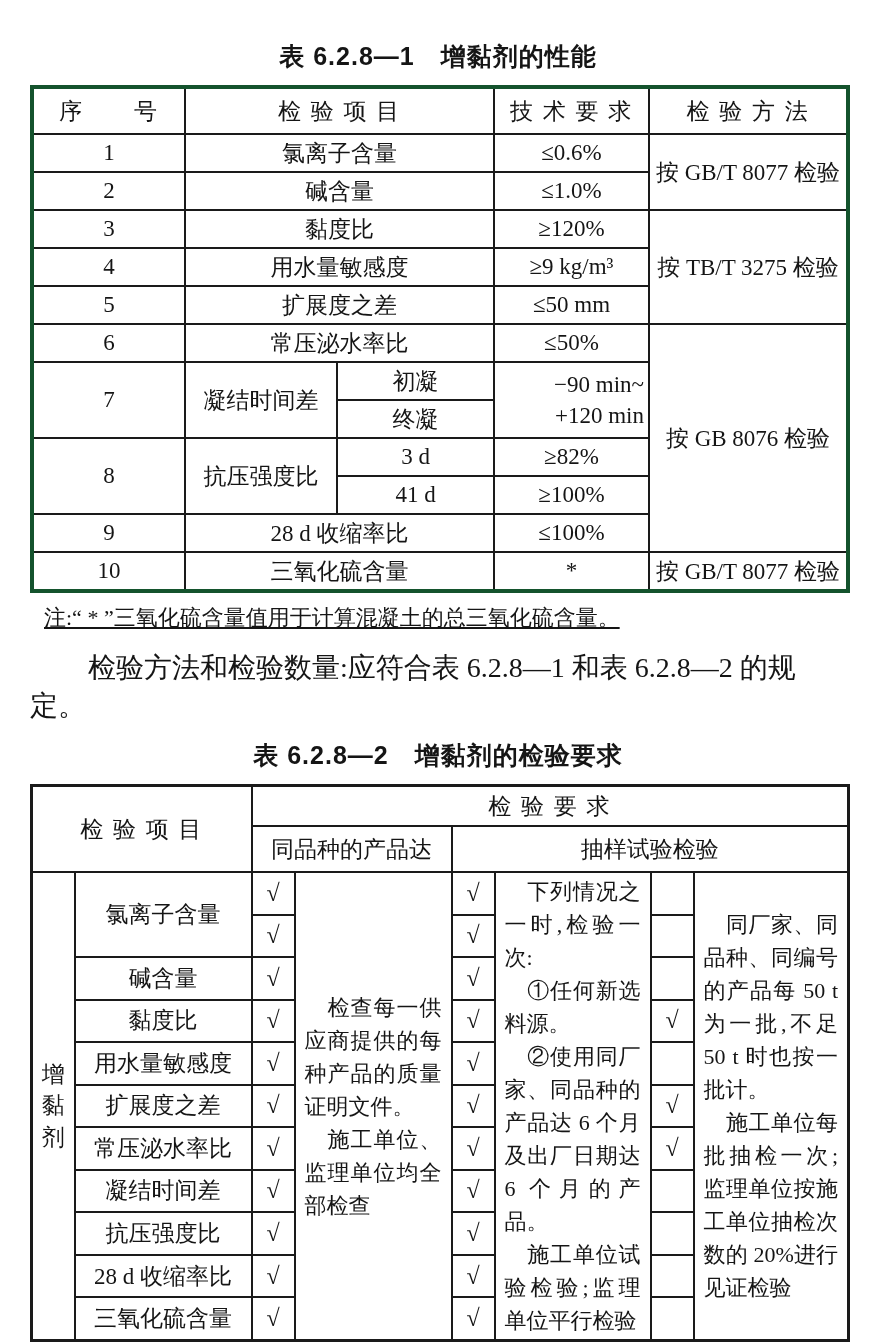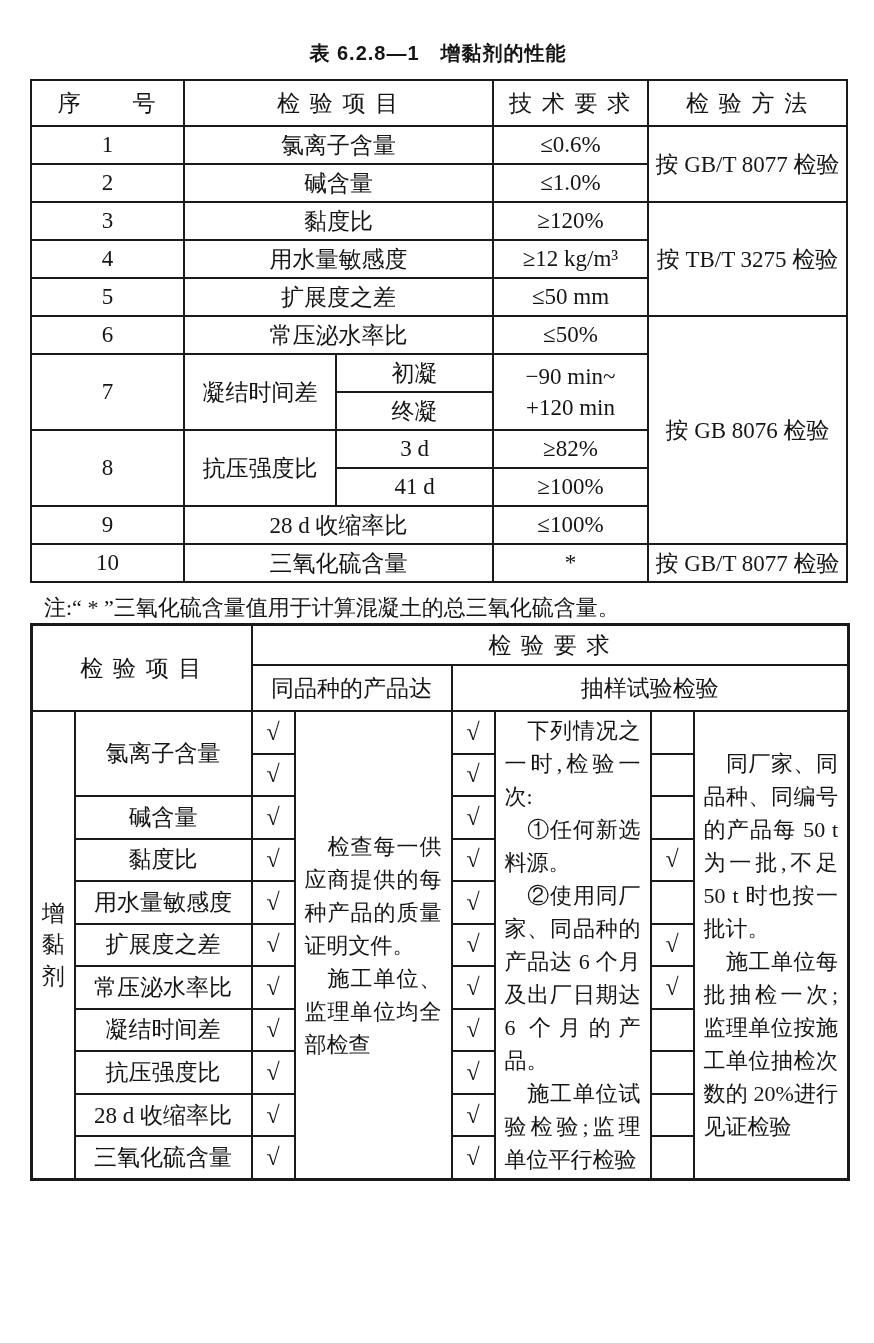--- a/index.html
+++ b/index.html
@@ -5,38 +5,38 @@
   html,body{margin:0;padding:0;}
   body{
     width:874px;height:1343px;background:#fff;color:#151515;
     font-family:"Liberation Serif","DejaVu Serif",serif;
     overflow:hidden;
   }
   .page{padding:26px 28px 0 30px;}
   .heading{font-size:28px;line-height:1.25;margin:0 0 16px 0;}
   .heading .num{font-weight:bold;margin-right:26px;font-family:"Liberation Sans","DejaVu Sans",sans-serif;}
   .caption{
-    text-align:center;font-weight:bold;font-size:20px;margin:14px 0 12px 0;
+    text-align:center;font-weight:bold;font-size:25px;margin:14px 0 12px 0;
     font-family:"Liberation Sans","DejaVu Sans",sans-serif;letter-spacing:1px;
   }
   table{border-collapse:collapse;table-layout:fixed;}
-  .t1{width:816px;border:1px solid #14532d;}
+  .t1{width:816px;border:4px solid #14532d;}
   .t2{width:817px;border:3px solid #1a1a1a;}
   td{border:2px solid #1a1a1a;text-align:center;vertical-align:middle;
      font-size:23px;padding:1px 4px;overflow:hidden;}
   .t1 td.hd{height:42px;letter-spacing:2px;}
   .t1 td{height:34px;}
   .t2 td{height:33px;}
   .t2 td.hd1{height:36px;letter-spacing:2px;}
   .t2 td.hd2{height:42px;}
-  .pre{white-space:pre-line;line-height:1.35;}
+  .pre{white-space:pre-line;line-height:1.35;text-align:right;}
   .txt{white-space:pre-line;text-align:justify;padding:2px 9px;line-height:1.5;font-size:22px;}
   .vert{white-space:pre-line;line-height:1.35;padding:0;}
   .ck{font-size:24px;}
-  .note{font-size:22px;margin:10px 0 0 14px;}
+  .note{font-size:22px;margin:10px 0 0 14px;text-decoration:underline;}
   .para{font-size:28px;margin:16px 0 0 0;text-indent:58px;}
 </style>
 </head>
 <body>
 
 <div class="page">
 
 
   <div class="caption">表 6.2.8—1　增黏剂的性能</div>
 
@@ -68,21 +68,21 @@
     </tr>
     <tr>
       <td>3</td>
       <td colspan="2">黏度比</td>
       <td>≥120%</td>
       <td rowspan="3">按 TB/T 3275 检验</td>
     </tr>
     <tr>
       <td>4</td>
       <td colspan="2">用水量敏感度</td>
-      <td>≥12 kg/m³</td>
+      <td>≥9 kg/m³</td>
     </tr>
     <tr>
       <td>5</td>
       <td colspan="2">扩展度之差</td>
       <td>≤50 mm</td>
     </tr>
     <tr>
       <td>6</td>
       <td colspan="2">常压泌水率比</td>
       <td>≤50%</td>
@@ -117,21 +117,23 @@
       <td>10</td>
       <td colspan="2">三氧化硫含量</td>
       <td>*</td>
       <td>按 GB/T 8077 检验</td>
     </tr>
   </tbody>
     </table>
 
   <div class="note">注:“ * ”三氧化硫含量值用于计算混凝土的总三氧化硫含量。</div>
 
-
+  <p class="para">检验方法和检验数量:应符合表 6.2.8—1 和表 6.2.8—2 的规定。</p>
+
+  <div class="caption">表 6.2.8—2　增黏剂的检验要求</div>
 
   <table class="t2">
     <colgroup>
         <col style="width:43px">
         <col style="width:177px">
         <col style="width:43px">
         <col style="width:157px">
         <col style="width:43px">
         <col style="width:156px">
         <col style="width:43px">

